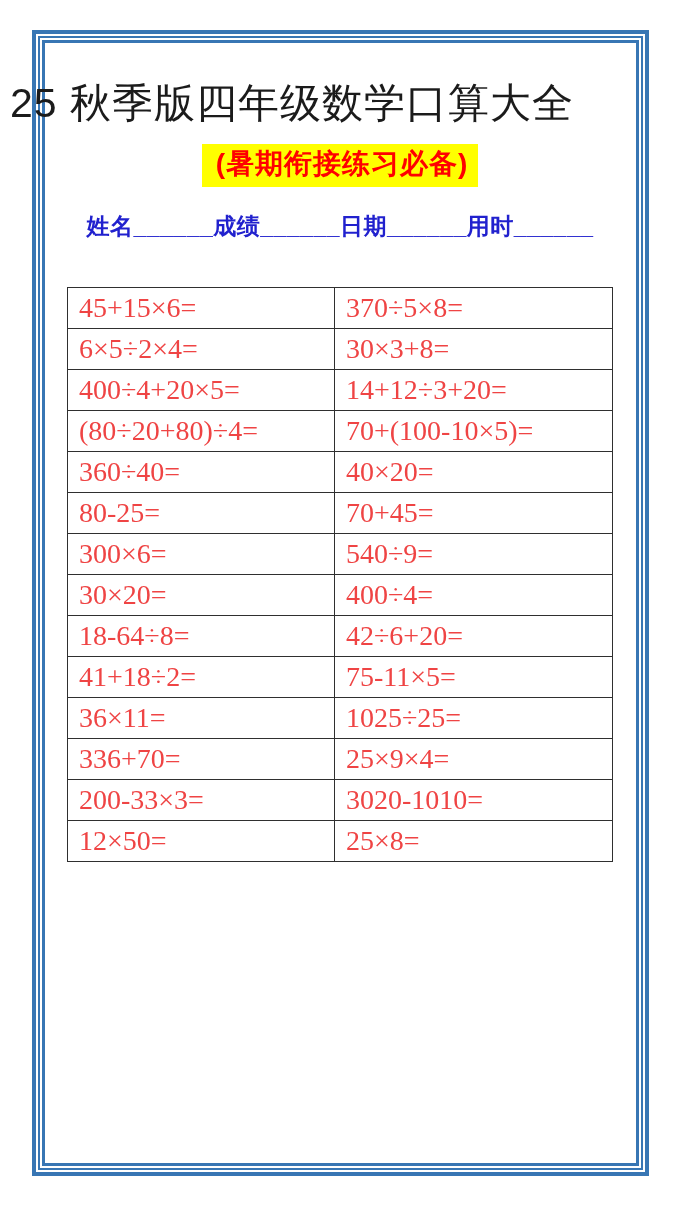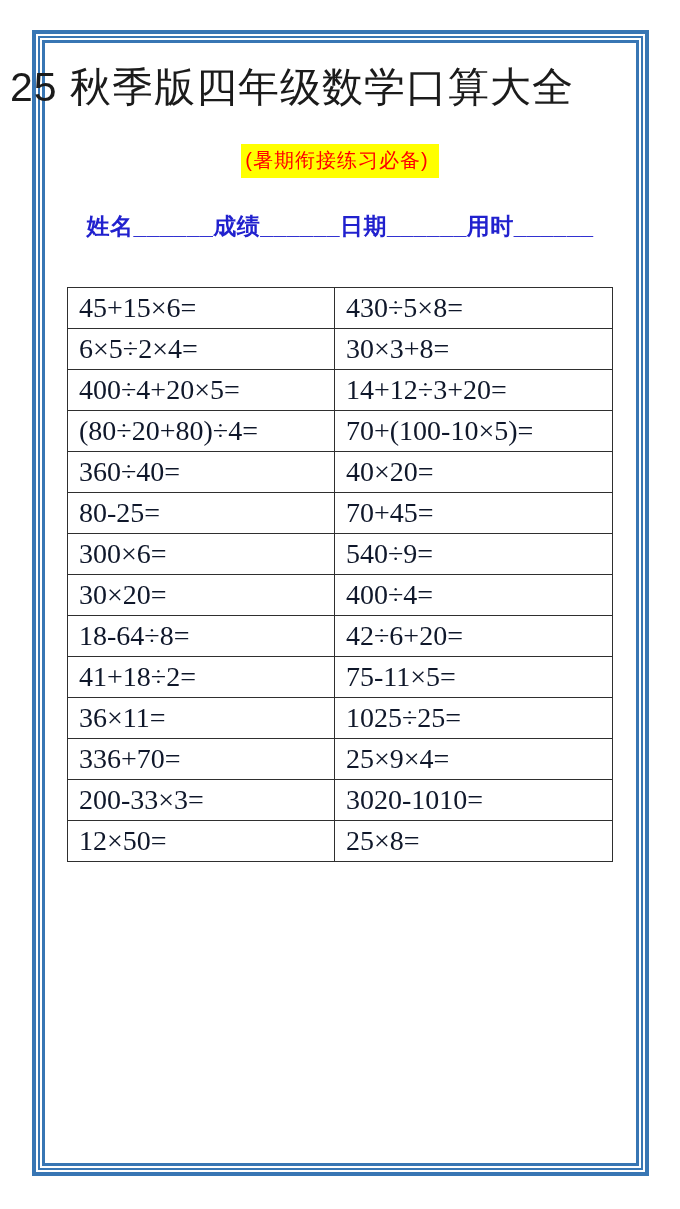--- a/index.html
+++ b/index.html
@@ -25,51 +25,51 @@
   }
   .page-border-mid{
     position:absolute;left:2px;top:2px;right:2px;bottom:2px;
     border:2px solid var(--border-blue);
   }
   .page-border-inner{
     position:absolute;left:2px;top:2px;right:2px;bottom:2px;
     border:3px solid var(--border-blue);
   }
   .title{
-    position:absolute;left:0;top:60px;width:584px;
+    position:absolute;left:0;top:76px;width:584px;
     text-align:center;
     font-size:41px;font-weight:500;letter-spacing:1px;
     color:var(--title-ink);
     white-space:nowrap;
   }
   .subtitle-wrap{
     position:absolute;left:0;top:144px;width:680px;text-align:center;
   }
   .subtitle-badge{
     display:inline-block;
     background:var(--highlight-yellow);
     color:var(--subtitle-red);
-    font-size:20px;font-weight:normal;letter-spacing:1px;
-    padding:5px 10px 7px 4px;
+    font-size:28px;font-weight:bold;letter-spacing:1px;
+    padding:5px 10px 7px 14px;
     line-height:1.1;
   }
   .info-line{
     position:absolute;left:0;top:211px;width:680px;text-align:center;
     color:var(--info-blue);
     font-size:23px;font-weight:bold;
     letter-spacing:0.5px;
     white-space:nowrap;
   }
   table.problems{
     position:absolute;left:67px;top:287px;
     width:545px;
     border-collapse:collapse;
     table-layout:fixed;
     font-family:"Liberation Serif","DejaVu Serif",serif;
-    font-size:28px;color:#0f172a;
+    font-size:28px;color:#ef4444;
   }
   table.problems col.c1{width:267px;}
   table.problems col.c2{width:278px;}
   table.problems td{
     border:1px solid var(--table-line);
     height:41px;
     padding:0 4px 0 11px;
     vertical-align:middle;
     white-space:nowrap;
     overflow:hidden;
@@ -93,21 +93,21 @@
 <div class="info-line">姓名______成绩______日期______用时______</div>
 
 <table class="problems">
   <colgroup>
       <col class="c1">
       <col class="c2">
     </colgroup>
   <tbody>
       <tr>
         <td>45+15×6=</td>
-        <td>430÷5×8=</td>
+        <td>370÷5×8=</td>
       </tr>
       <tr>
         <td>6×5÷2×4=</td>
         <td>30×3+8=</td>
       </tr>
       <tr>
         <td>400÷4+20×5=</td>
         <td>14+12÷3+20=</td>
       </tr>
       <tr>

